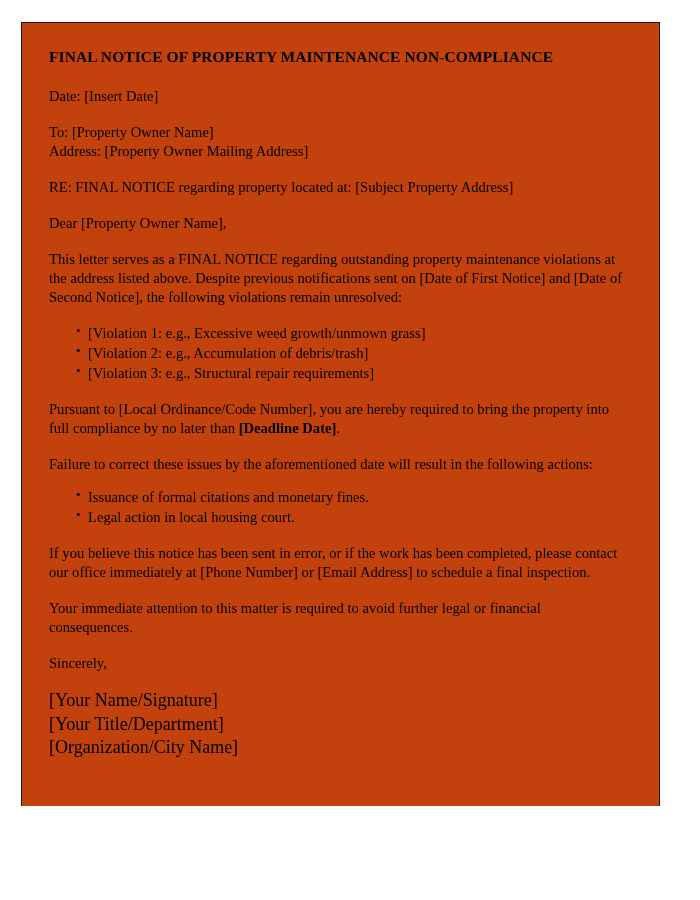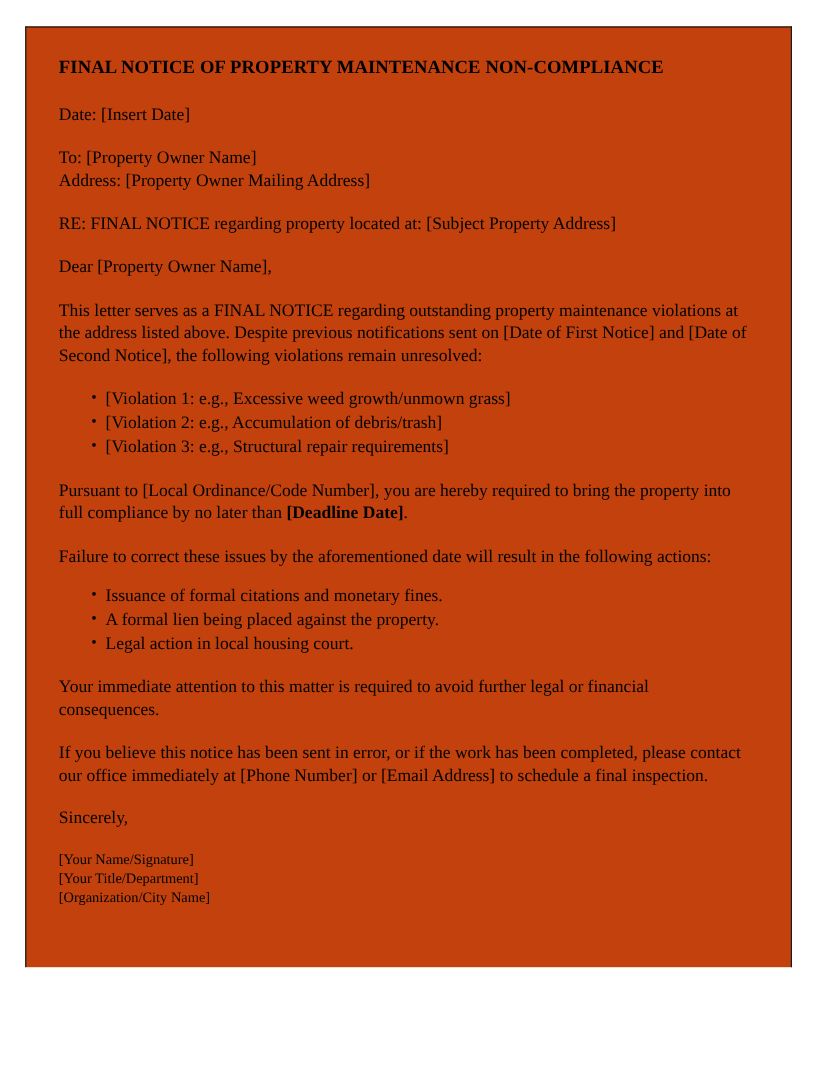--- a/index.html
+++ b/index.html
@@ -95,21 +95,21 @@
 
   ul.doc-list.spaced {
     margin-top: 14px;
   }
 
   b.inline-bold {
     font-weight: bold;
   }
 
   .sig-group {
-    font-size: 12px;
+    font-size: 18px;
     line-height: 1.30;
     margin: 0;
   }
   .sig-group div {
     margin: 0;
   }
 </style>
 </head>
 <body>
 
@@ -136,27 +136,26 @@
       <li>[Violation 2: e.g., Accumulation of debris/trash]</li>
       <li>[Violation 3: e.g., Structural repair requirements]</li>
     </ul>
 
     <p class="block"><span>Pursuant to [Local Ordinance/Code Number], you are hereby required to bring the property into full compliance by no later than </span><b class="inline-bold">[Deadline Date]</b><span>.</span></p>
 
     <p class="block tight">Failure to correct these issues by the aforementioned date will result in the following actions:</p>
 
     <ul class="doc-list spaced">
       <li>Issuance of formal citations and monetary fines.</li>
-      <li>A formal lien being placed against the property.</li>
       <li>Legal action in local housing court.</li>
     </ul>
 
+    <p class="block">If you believe this notice has been sent in error, or if the work has been completed, please contact our office immediately at [Phone Number] or [Email Address] to schedule a final inspection.</p>
+
     <p class="block">Your immediate attention to this matter is required to avoid further legal or financial consequences.</p>
-
-    <p class="block">If you believe this notice has been sent in error, or if the work has been completed, please contact our office immediately at [Phone Number] or [Email Address] to schedule a final inspection.</p>
 
     <p class="block">Sincerely,</p>
 
     <div class="sig-group">
       <div>[Your Name/Signature]</div>
       <div>[Your Title/Department]</div>
       <div>[Organization/City Name]</div>
     </div>
 
   </div>

